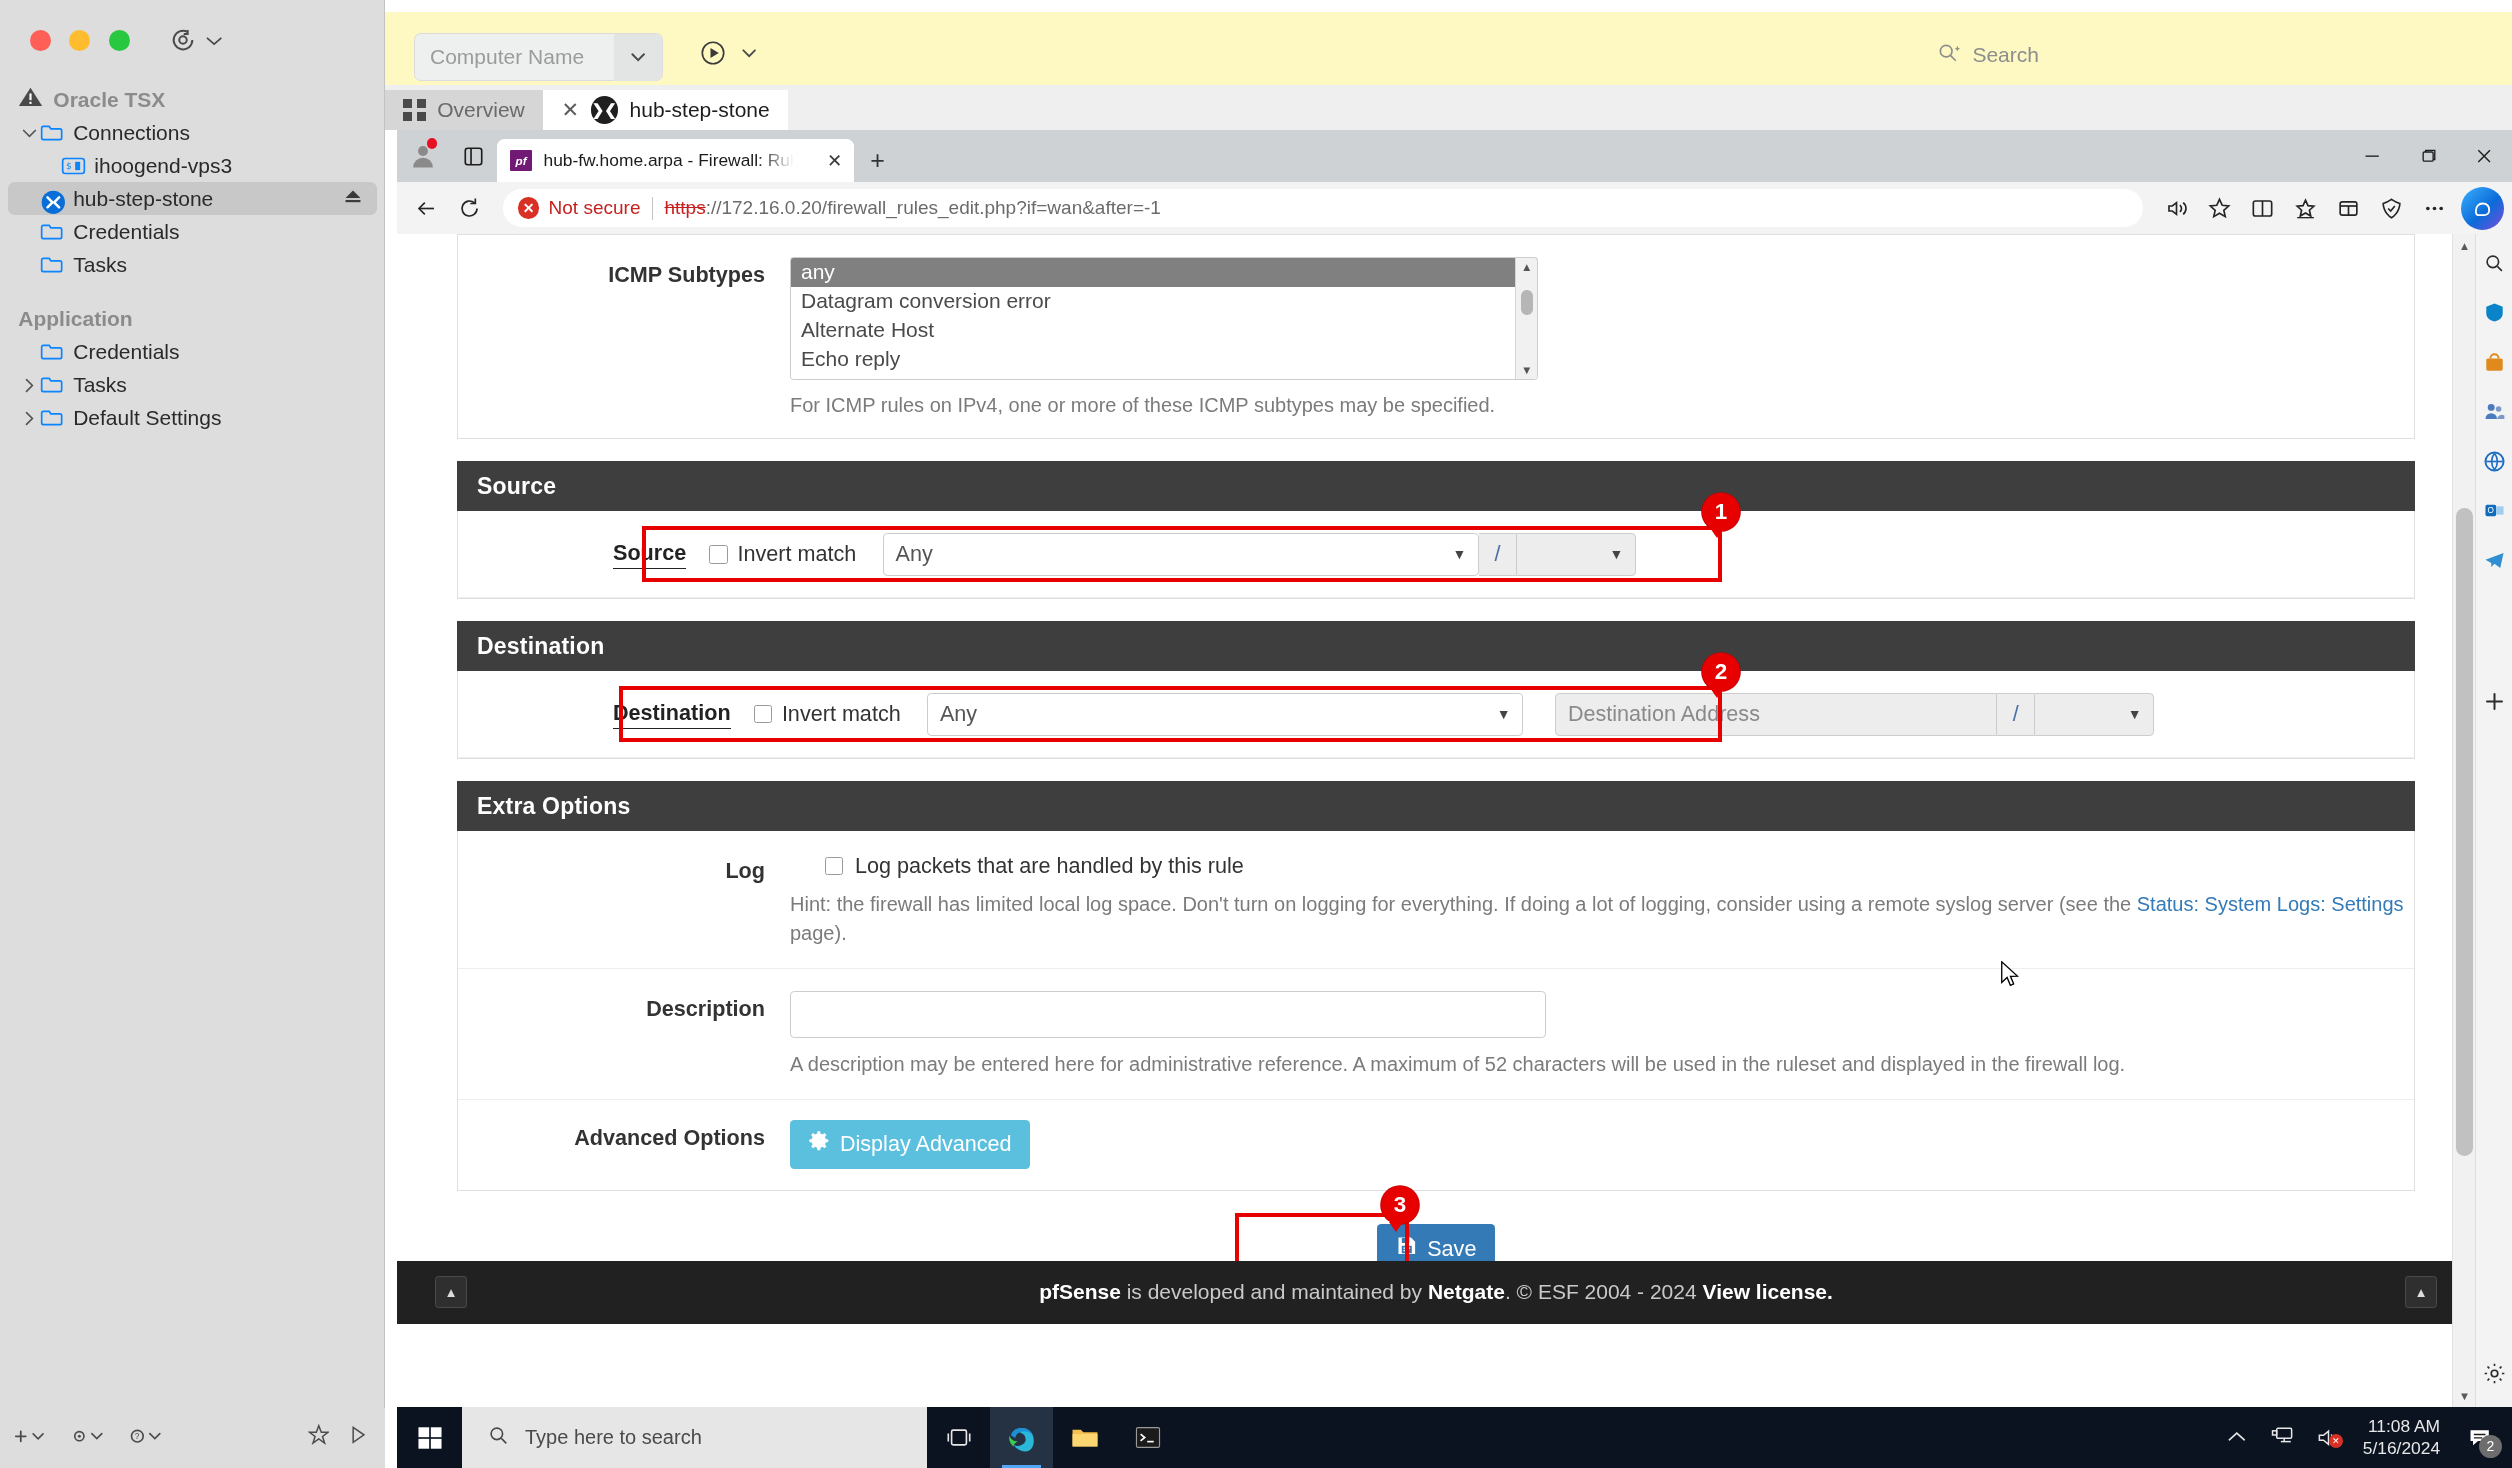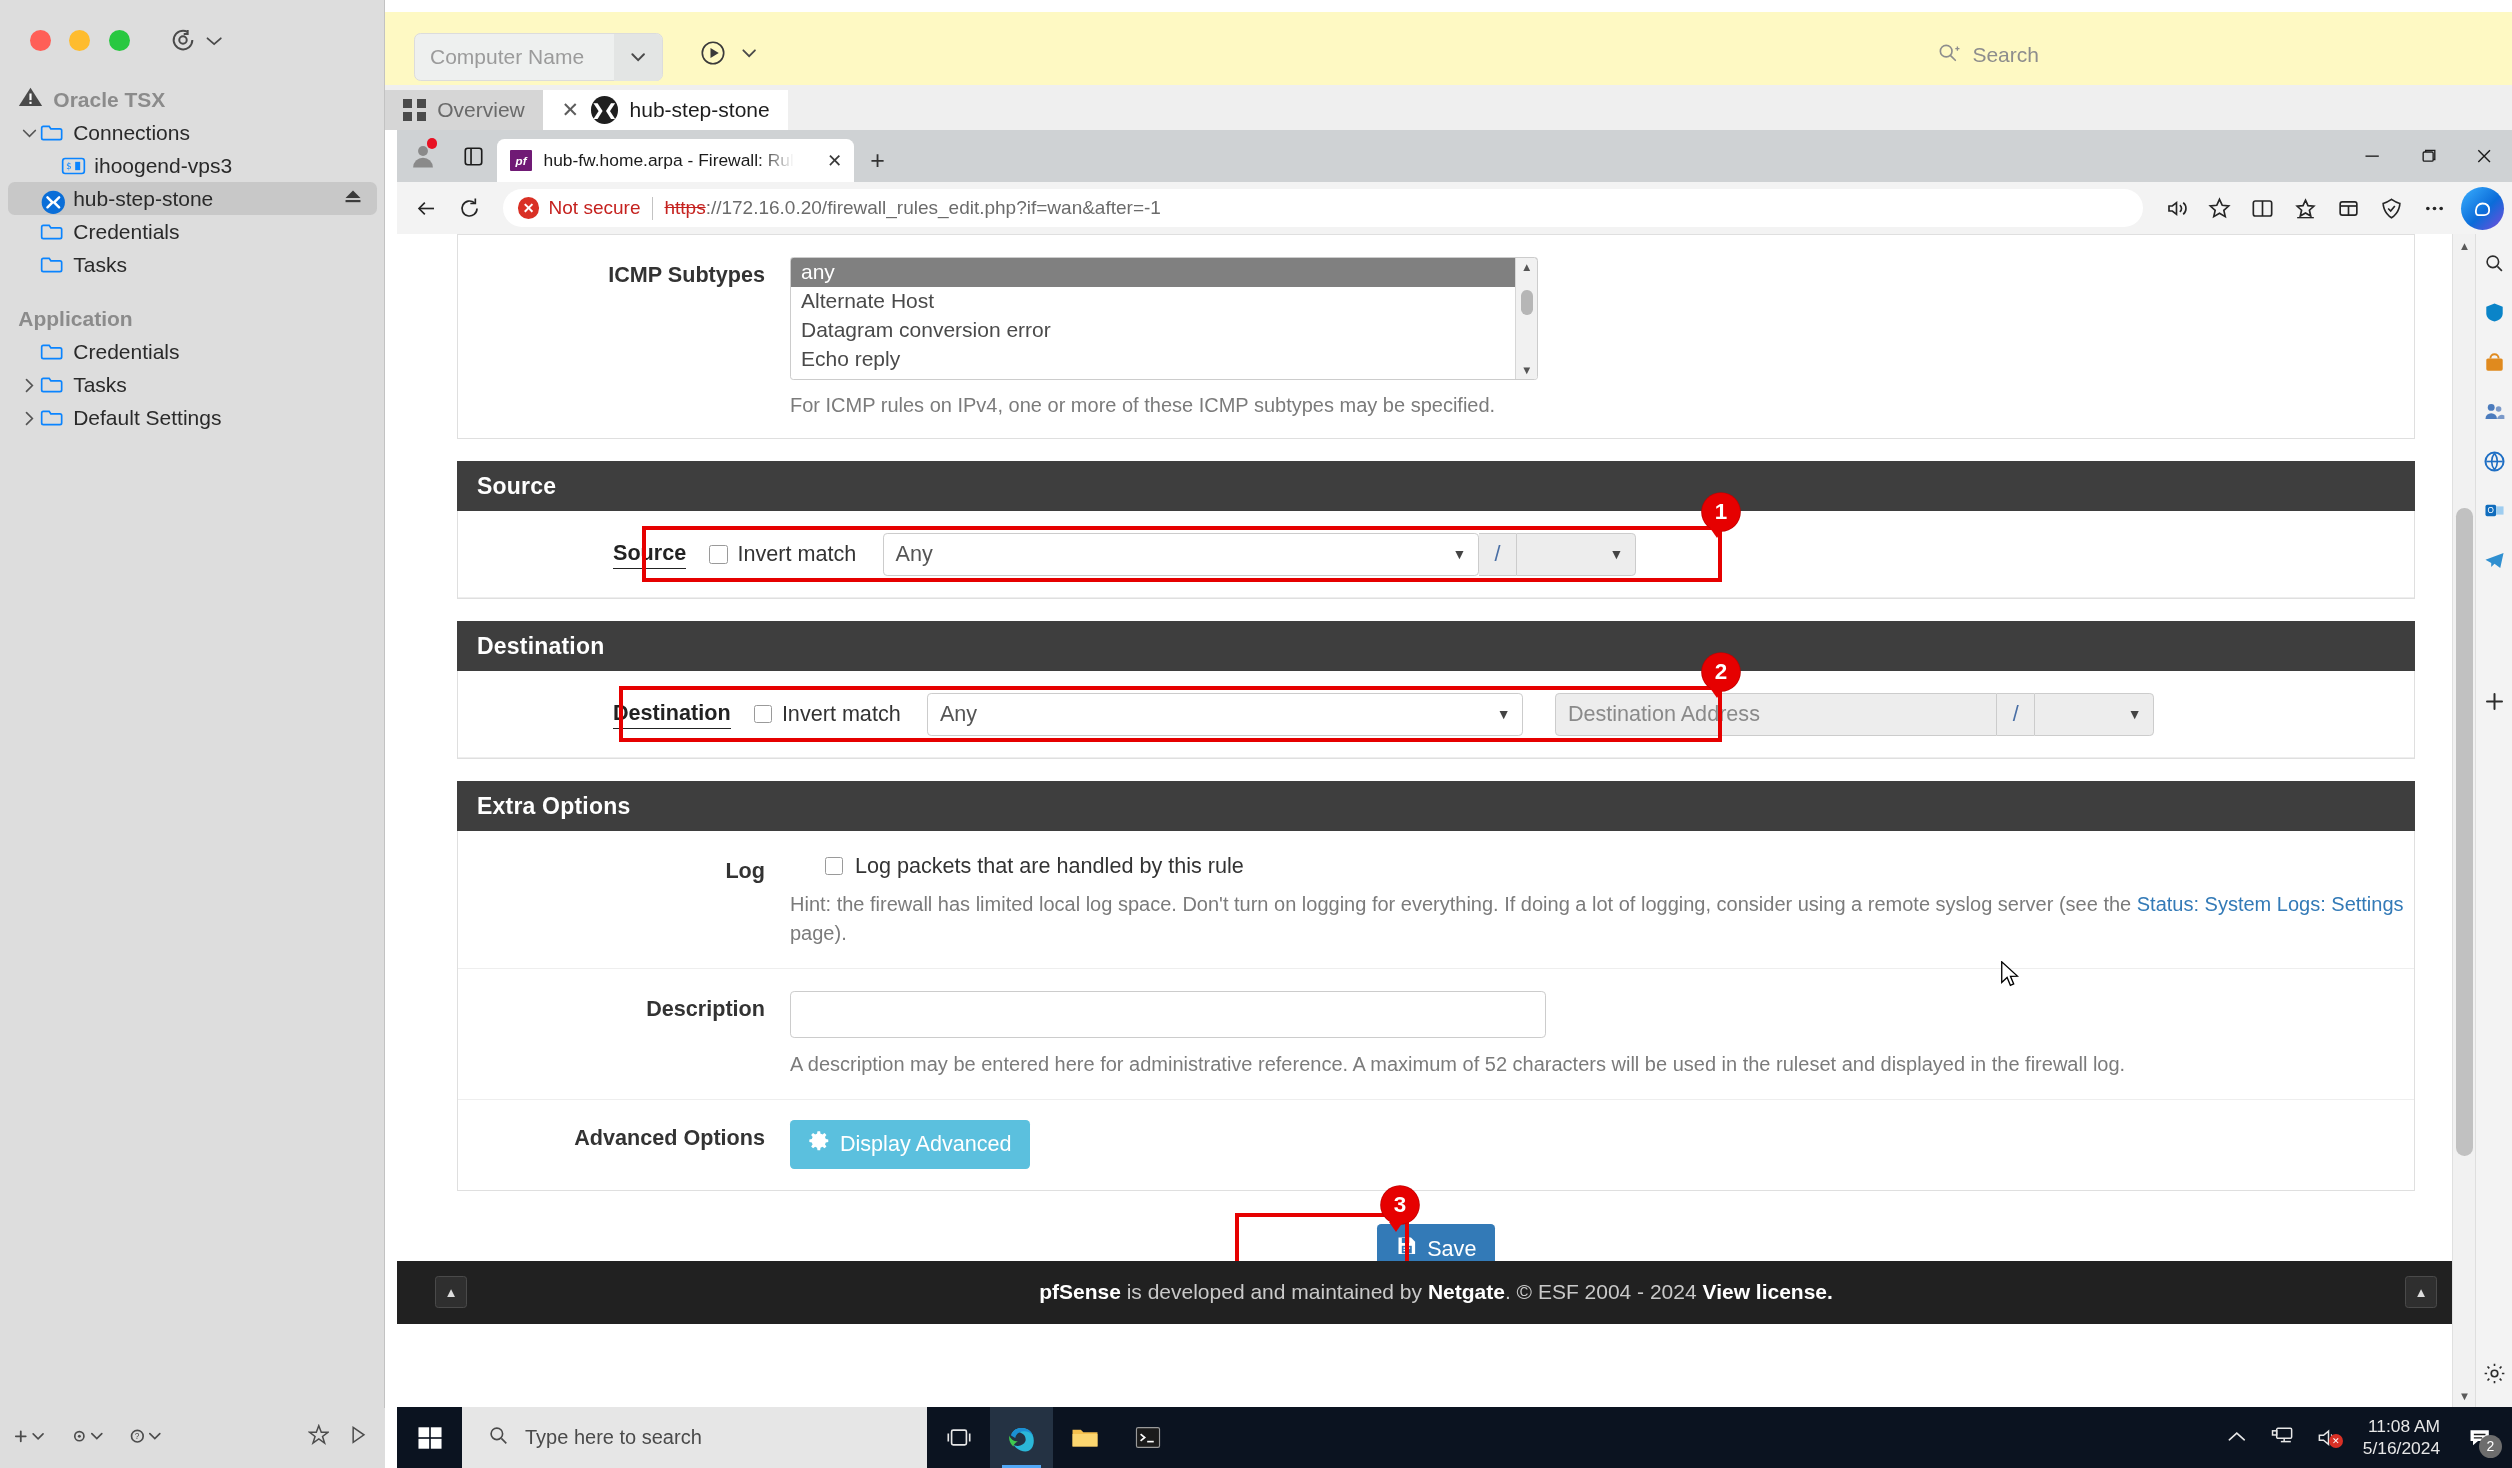--- a/index.html
+++ b/index.html
@@ -681,22 +681,22 @@
     <div id="page">
       <div id="page-inner">
         <div class="content-pad">
 
           <div class="fw-panel" style="border-top:0.8px solid #dfdfdf;">
             <div class="row" style="padding-top:21.6px;">
               <div class="lbl">ICMP Subtypes</div>
               <div class="fields">
                 <div id="icmp-select">
                   <div class="opt sel">any</div>
+                  <div class="opt">Datagram conversion error</div>
                   <div class="opt">Alternate Host</div>
-                  <div class="opt">Datagram conversion error</div>
                   <div class="opt">Echo reply</div>
                   <div id="icmp-scroll">
                     <span class="arr">▲</span>
                     <span class="arr">▼</span>
                     <span id="icmp-thumb"></span>
                   </div>
                 </div>
                 <div class="help">For ICMP rules on IPv4, one or more of these ICMP subtypes may be specified.</div>
               </div>
             </div>

